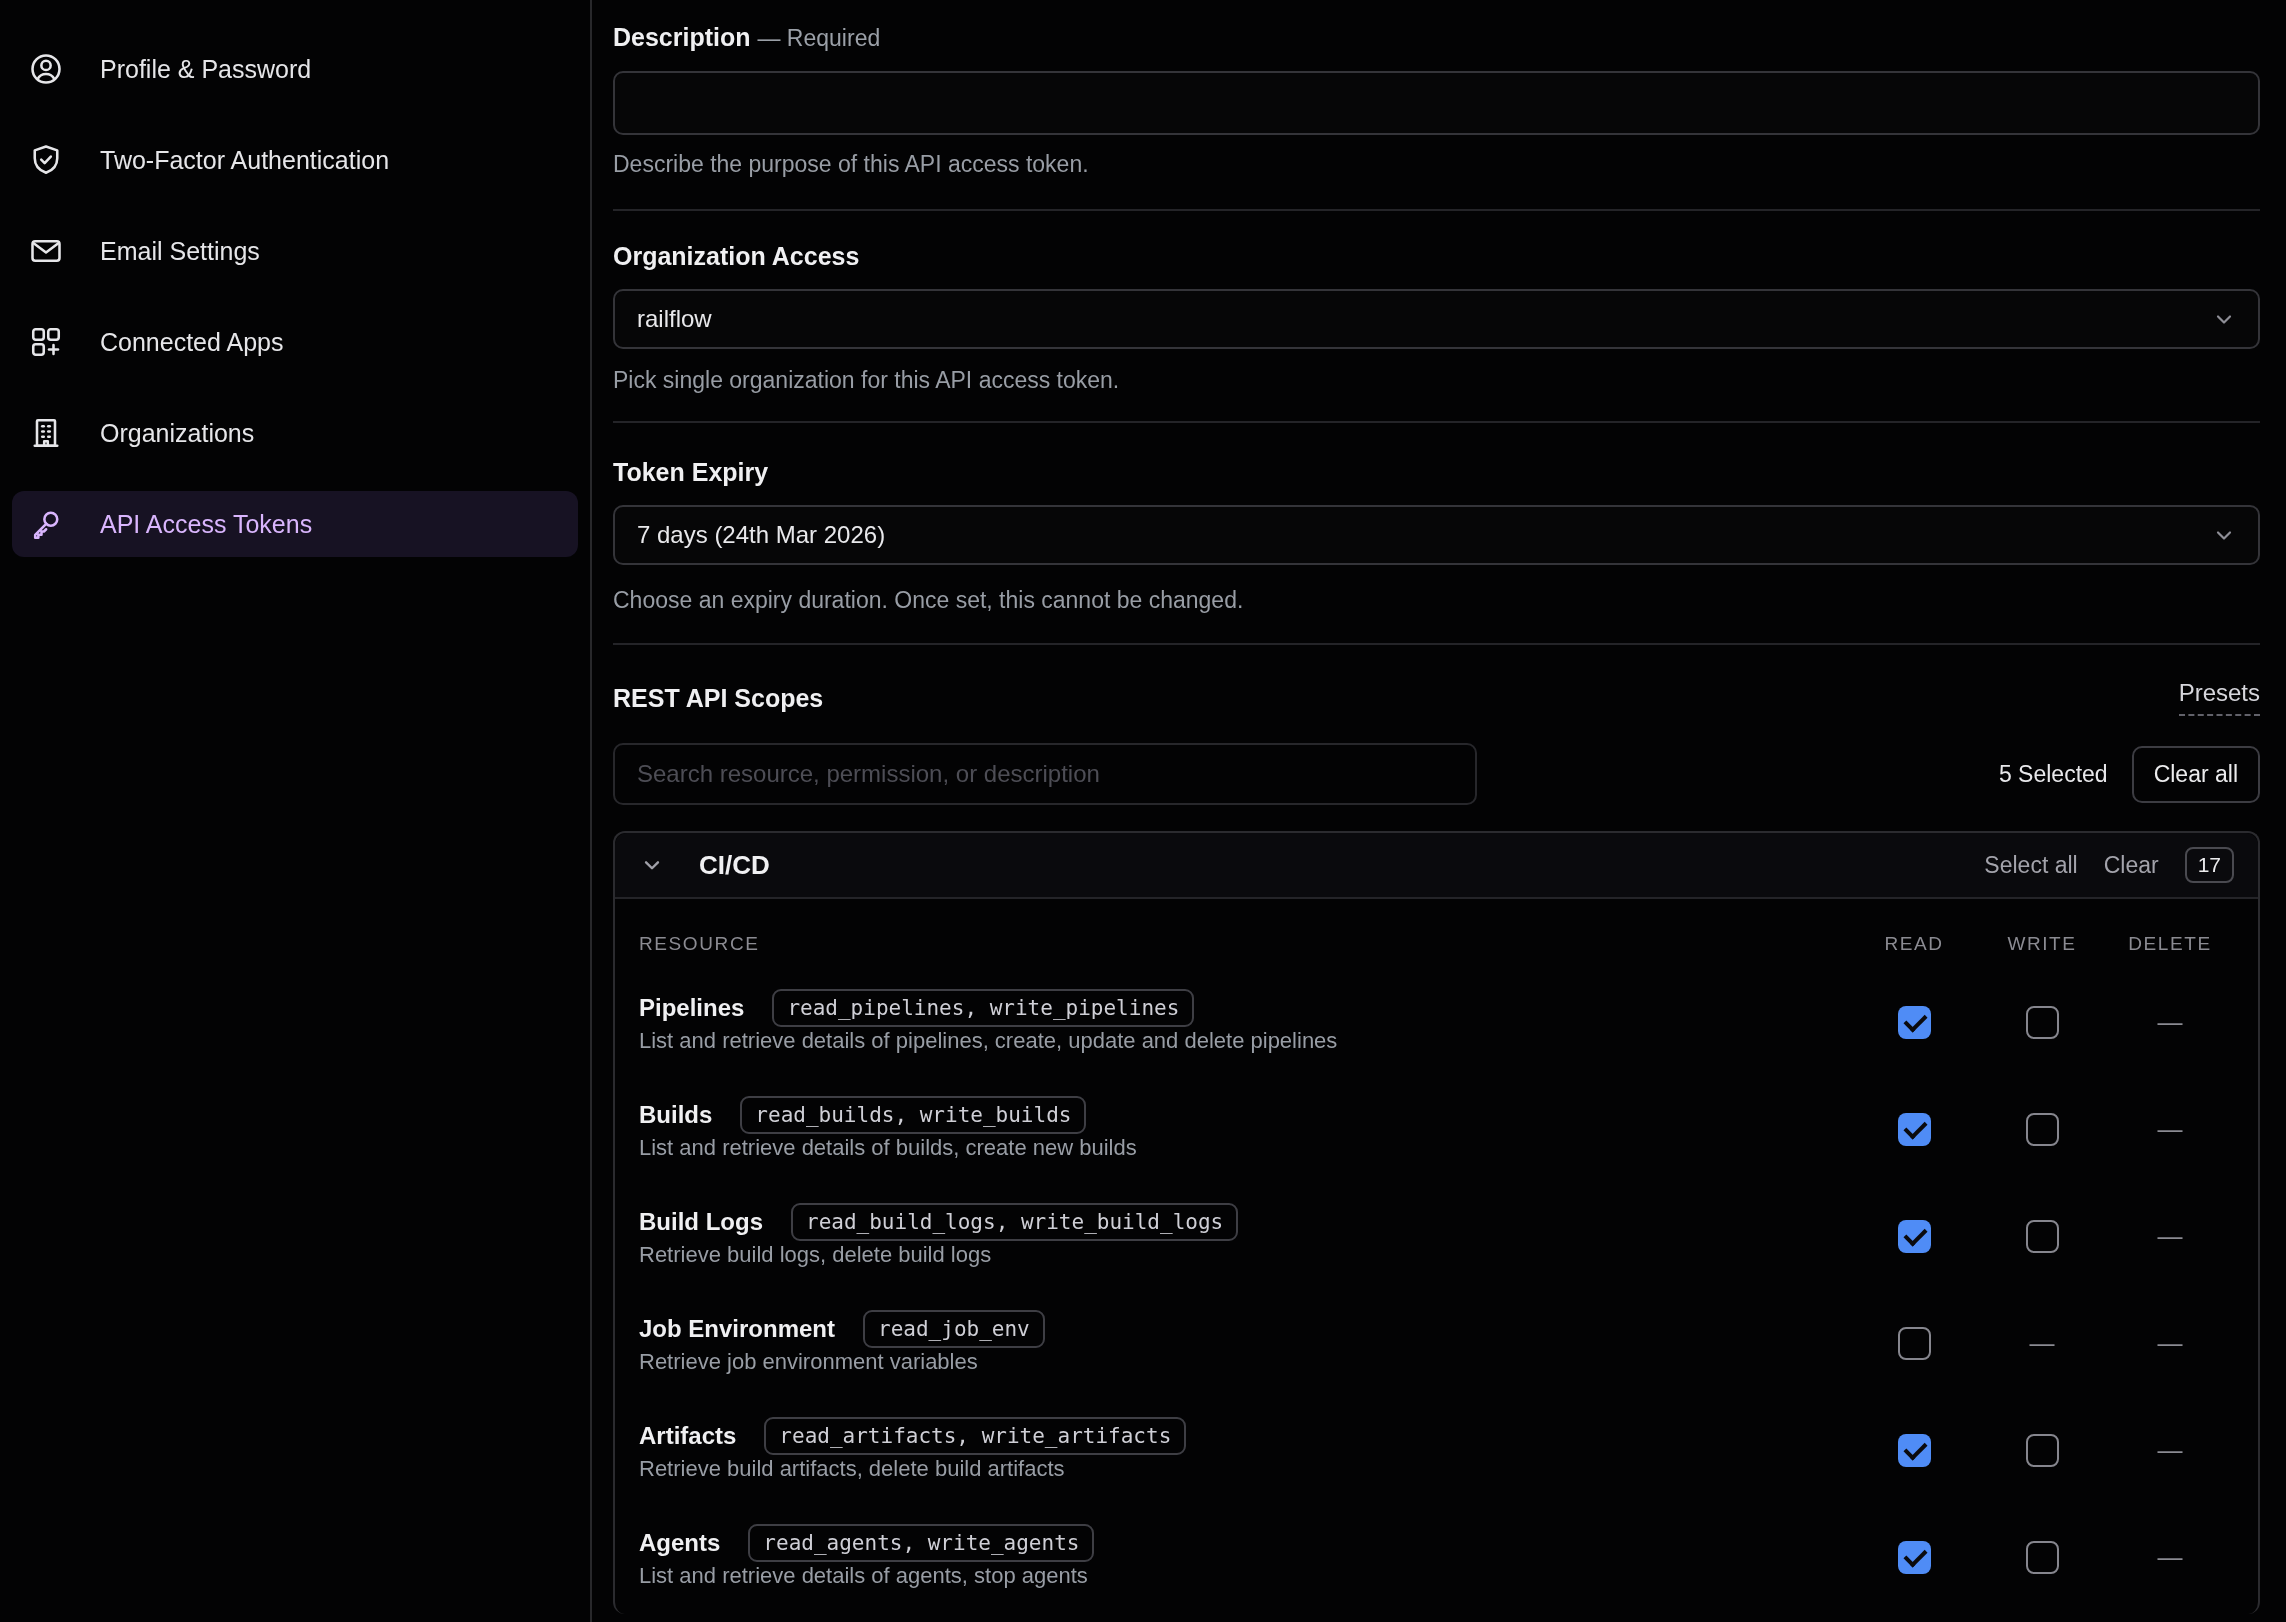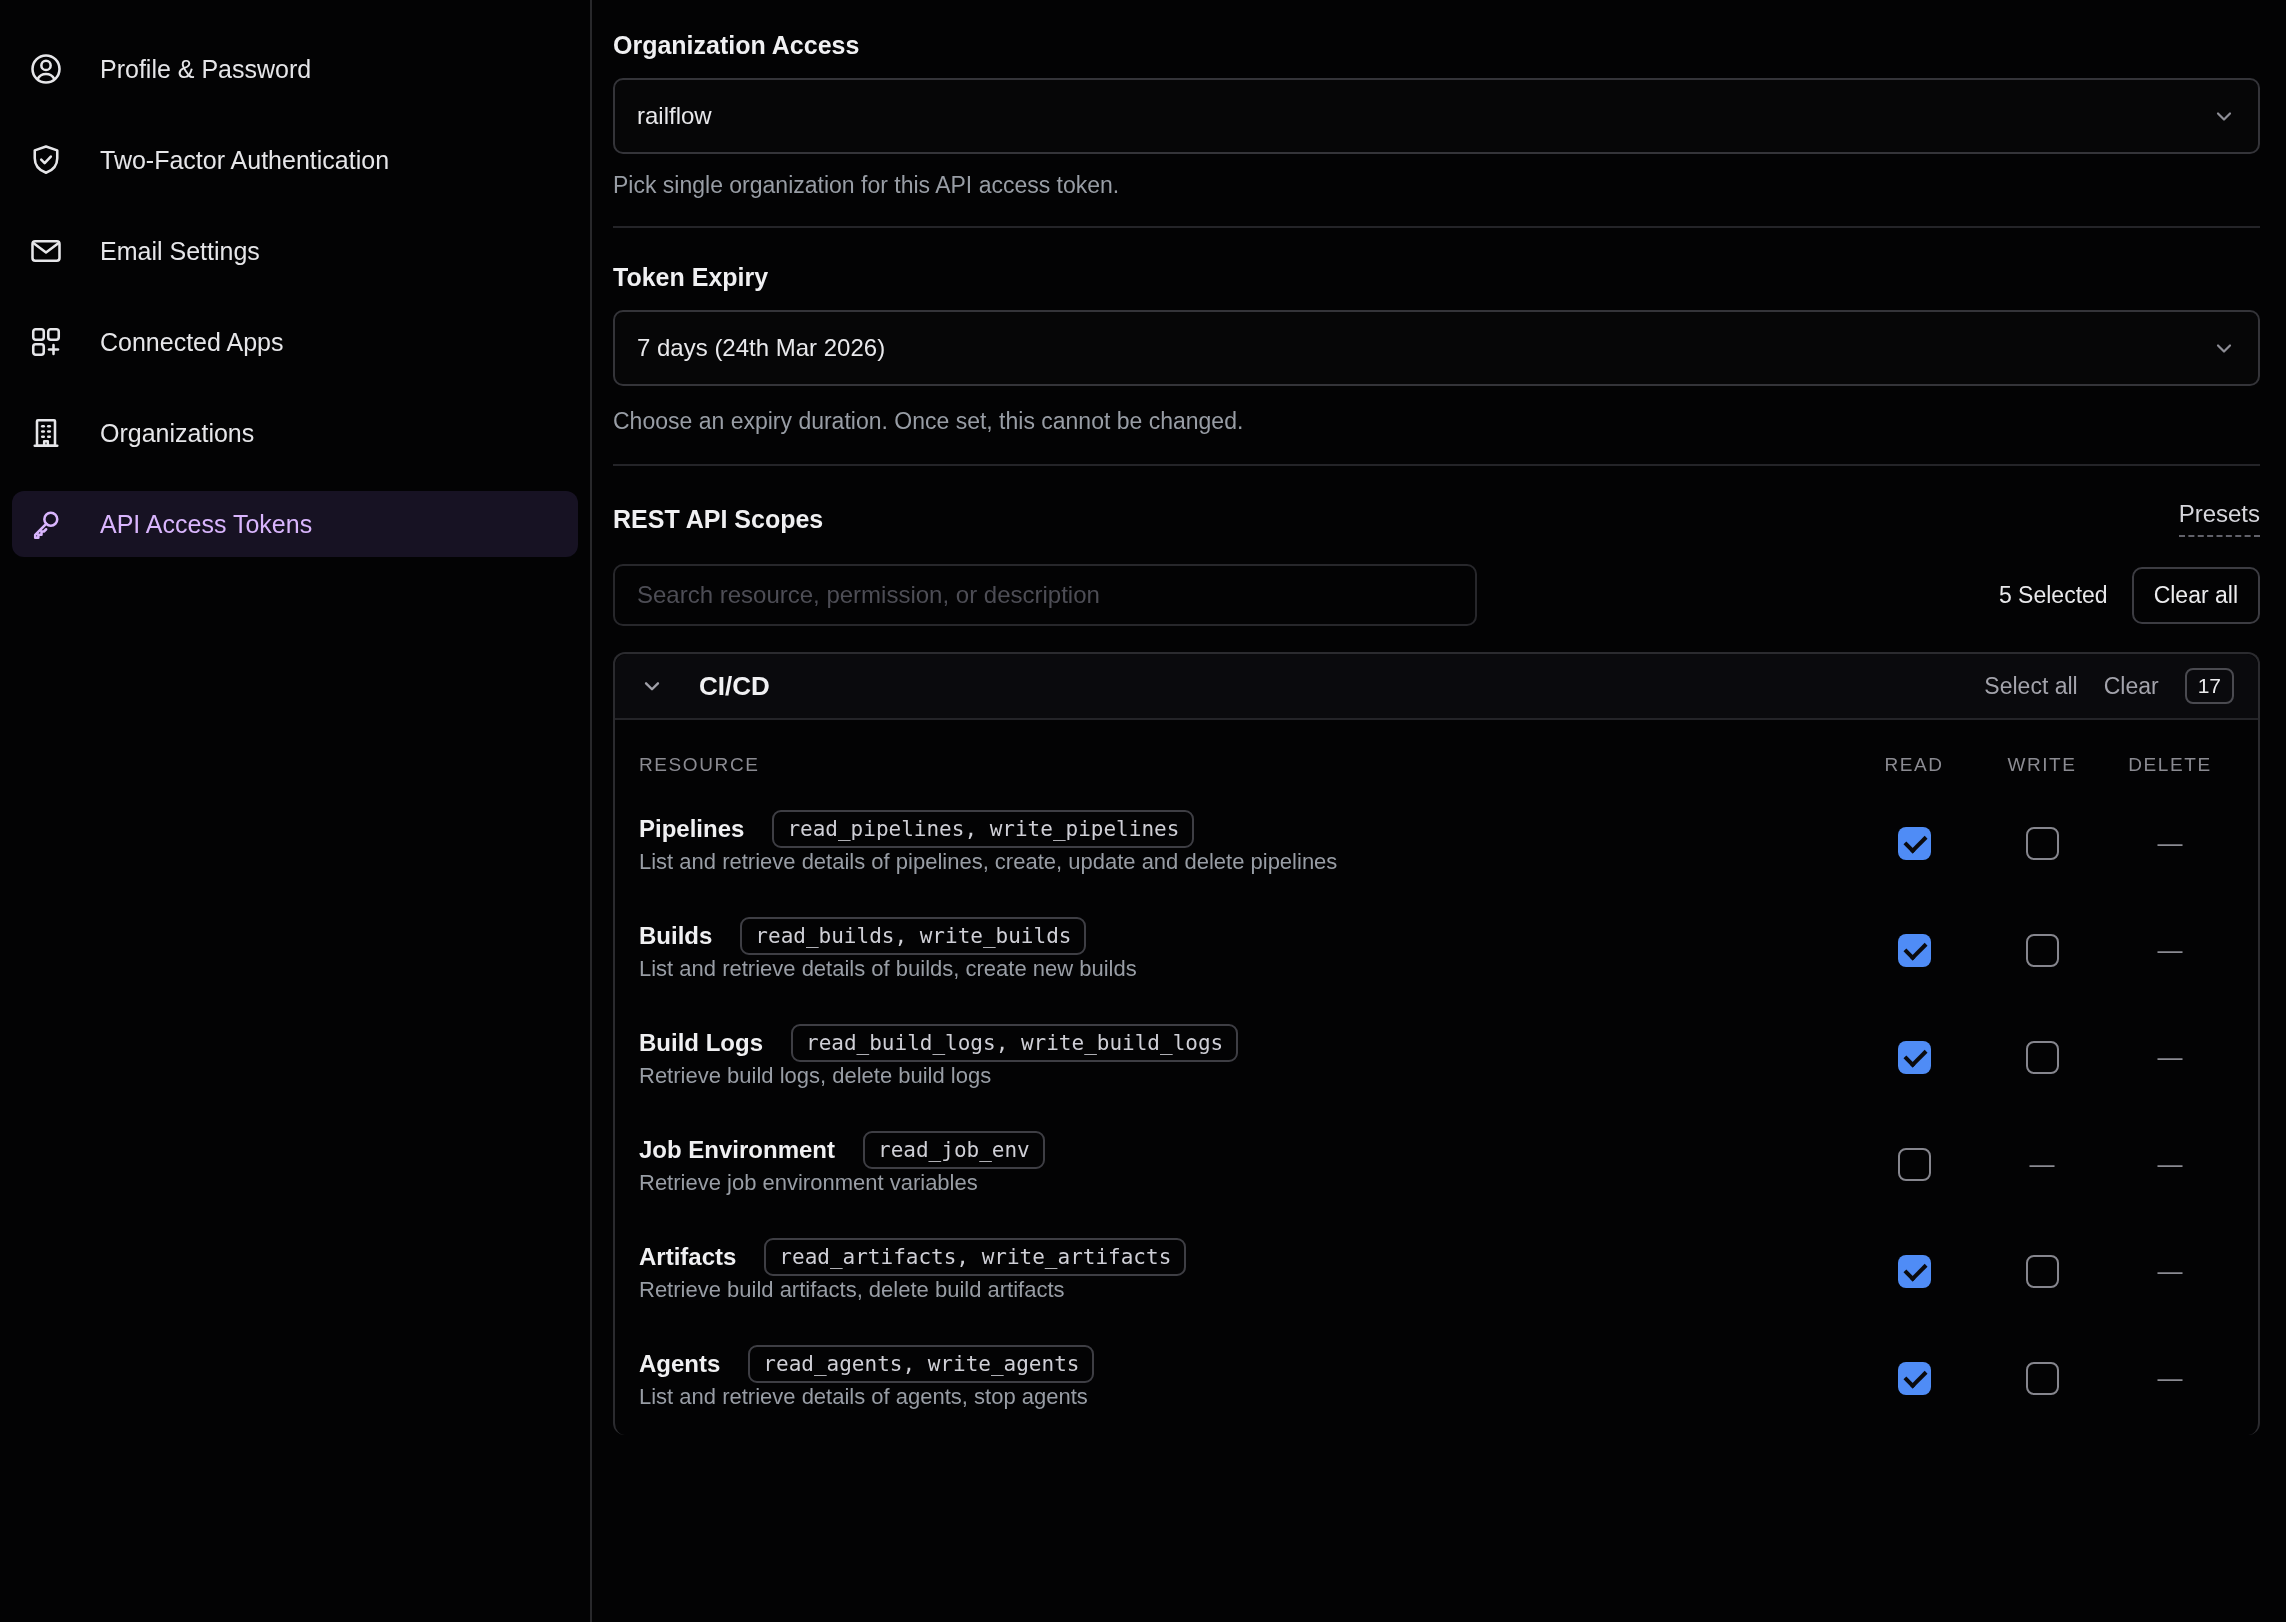--- a/index.html
+++ b/index.html
@@ -41,21 +41,21 @@
     margin-top: 18px; width: 100%; height: 64px;
     background: #060607; border: 2px solid #343439; border-radius: 10px;
     color: #ececee; font-size: 24px; padding: 0 22px;
     font-family: "Liberation Sans", sans-serif; outline: none;
   }
   .sec-description .help { margin-top: 14px; }
 
   .sec-org { padding: 30px 0 26px 0; }
   .sec-expiry { padding: 34px 0 28px 0; }
   .select {
-    position: relative; margin-top: 18px; width: 100%; height: 76px;
+    position: relative; margin-top: 18px; width: 100%; height: 60px;
     background: #060607; border: 2px solid #343439; border-radius: 10px;
     display: flex; align-items: center; padding: 0 60px 0 22px;
     font-size: 24px; color: #e8e8eb; cursor: pointer;
   }
   .select .chev { position: absolute; right: 22px; top: 50%; transform: translateY(-50%); }
   .chev svg { display: block; stroke: #8e8e96; fill: none; stroke-width: 2.2; stroke-linecap: round; stroke-linejoin: round; }
   .sec-org .help, .sec-expiry .help { margin-top: 16px; }
   .sec-expiry .help { margin-top: 20px; }
 
   
@@ -204,20 +204,28 @@
             <path d="M12.1 11.9 4.8 19.2v2h2.1v-2.1h2.1v-2.1h1.6l1.5-1.5"></path>
           </svg>
       </span>
       <span>API Access Tokens</span>
     </div>
 
   </nav>
 
   <main class="main">
 
+    <section class="section sec-description">
+      <div class="sec-label">
+        <span>Description</span>
+        <span class="sec-suffix">— Required</span>
+      </div>
+      <input class="text-input" type="text" value="" style="">
+      <div class="help">Describe the purpose of this API access token.</div>
+    </section>
 
     <section class="section sec-org">
       <div class="sec-label">Organization Access</div>
       <div class="select">
         <span>railflow</span>
         <span class="chev">
           <svg width="24" height="24" viewBox="0 0 24 24">
               <polyline points="6 9.5 12 15.5 18 9.5"></polyline>
             </svg>
         </span>

